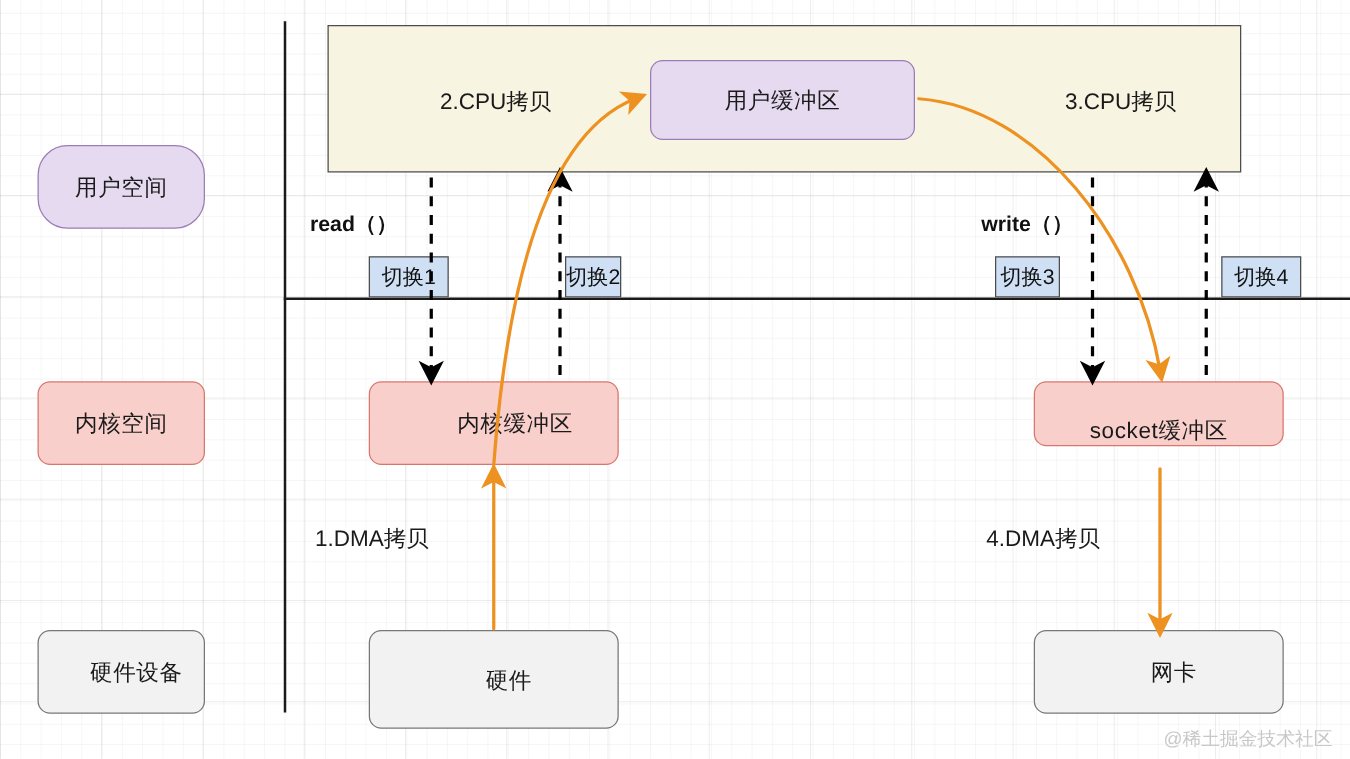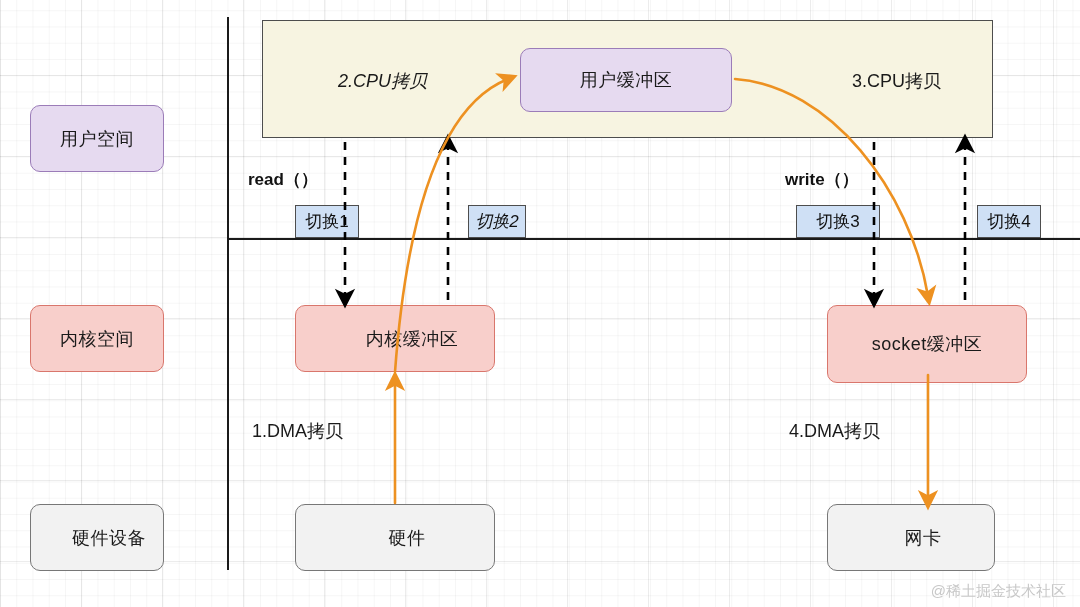--- a/index.html
+++ b/index.html
@@ -104,69 +104,69 @@
 </head>
 <body>
 
 <div id="canvas">
 
   <div id="userband"></div>
 
   <div id="vline"></div>
   <div id="hline"></div>
 
-  <div class="node purple" style="left:30px;top:105px;width:134px;height:67px;">
+  <div class="node purple" style="left:30px;top:116px;width:134px;height:67px;border-radius:24px;">
     <span>用户空间</span>
   </div>
 
   <div class="node pink" style="left:30px;top:305px;width:134px;height:67px;">
     <span>内核空间</span>
   </div>
 
   <div class="node grey" style="left:30px;top:504px;width:134px;height:67px;">
     <span>硬件设备</span>
   </div>
 
   <div class="node purple" style="left:520px;top:48px;width:212px;height:64px;">
     <span>用户缓冲区</span>
   </div>
 
   <div class="node pink" style="left:295px;top:305px;width:200px;height:67px;padding-left:34px;">
     <span>内核缓冲区</span>
   </div>
 
-  <div class="node pink" style="left:827px;top:305px;width:200px;height:78px;">
+  <div class="node pink" style="left:827px;top:305px;width:200px;height:52px;align-items:flex-end;">
     <span>socket缓冲区</span>
   </div>
 
-  <div class="node grey" style="left:295px;top:504px;width:200px;height:67px;">
+  <div class="node grey" style="left:295px;top:504px;width:200px;height:79px;">
     <span>硬件</span>
   </div>
 
-  <div class="node grey" style="left:827px;top:504px;width:168px;height:67px;justify-content:center;">
+  <div class="node grey" style="left:827px;top:504px;width:200px;height:67px;justify-content:center;">
     <span>网卡</span>
   </div>
 
   <div class="syscall" style="left:248px;top:168px;">read（）</div>
   <div class="syscall" style="left:785px;top:168px;">write（）</div>
 
   <div class="switchbox" style="left:270px;top:205px;width:64px;margin-left:25px;">
     <span>切换1</span>
   </div>
-  <div class="switchbox" style="left:468px;top:205px;width:58px;font-style:italic;">
+  <div class="switchbox" style="left:452px;top:205px;width:45px;">
     <span>切换2</span>
   </div>
-  <div class="switchbox" style="left:796px;top:205px;width:84px;">
+  <div class="switchbox" style="left:796px;top:205px;width:52px;">
     <span>切换3</span>
   </div>
   <div class="switchbox" style="left:977px;top:205px;width:64px;">
     <span>切换4</span>
   </div>
 
-  <div class="caption" style="left:338px;top:69px;font-style:italic;">2.CPU拷贝</div>
+  <div class="caption" style="left:352px;top:69px;">2.CPU拷贝</div>
   <div class="caption" style="left:852px;top:69px;">3.CPU拷贝</div>
   <div class="caption" style="left:252px;top:419px;">1.DMA拷贝</div>
   <div class="caption" style="left:789px;top:419px;">4.DMA拷贝</div>
 
   <svg id="arrows" viewBox="0 0 1080 607" xmlns="http://www.w3.org/2000/svg">
     <defs>
       <marker id="blkarrow" markerWidth="9" markerHeight="9" refX="4.2" refY="4.5" orient="auto" markerUnits="strokeWidth">
         <path d="M0.6,0.6 L8.2,4.5 L0.6,8.4 L2.6,4.5 Z" fill="#000000"></path>
       </marker>
       <marker id="orgarrow" markerWidth="9" markerHeight="9" refX="4.4" refY="4.5" orient="auto" markerUnits="strokeWidth">

